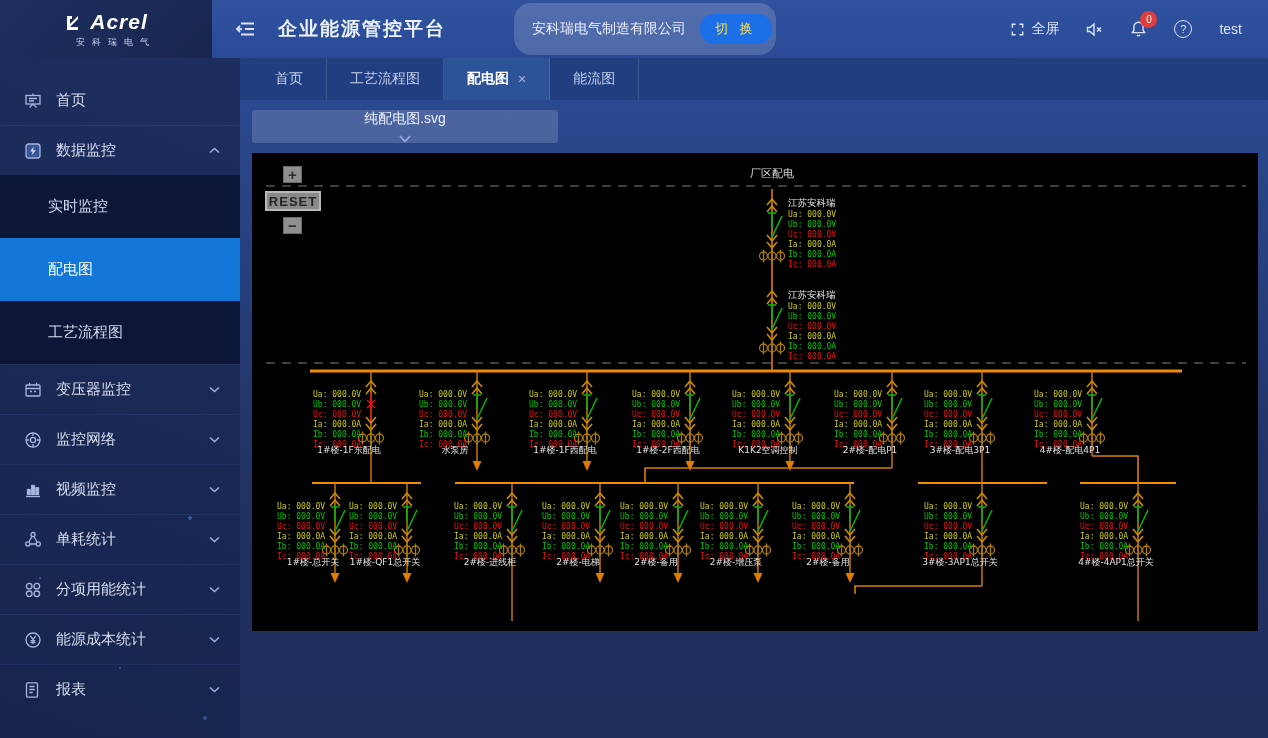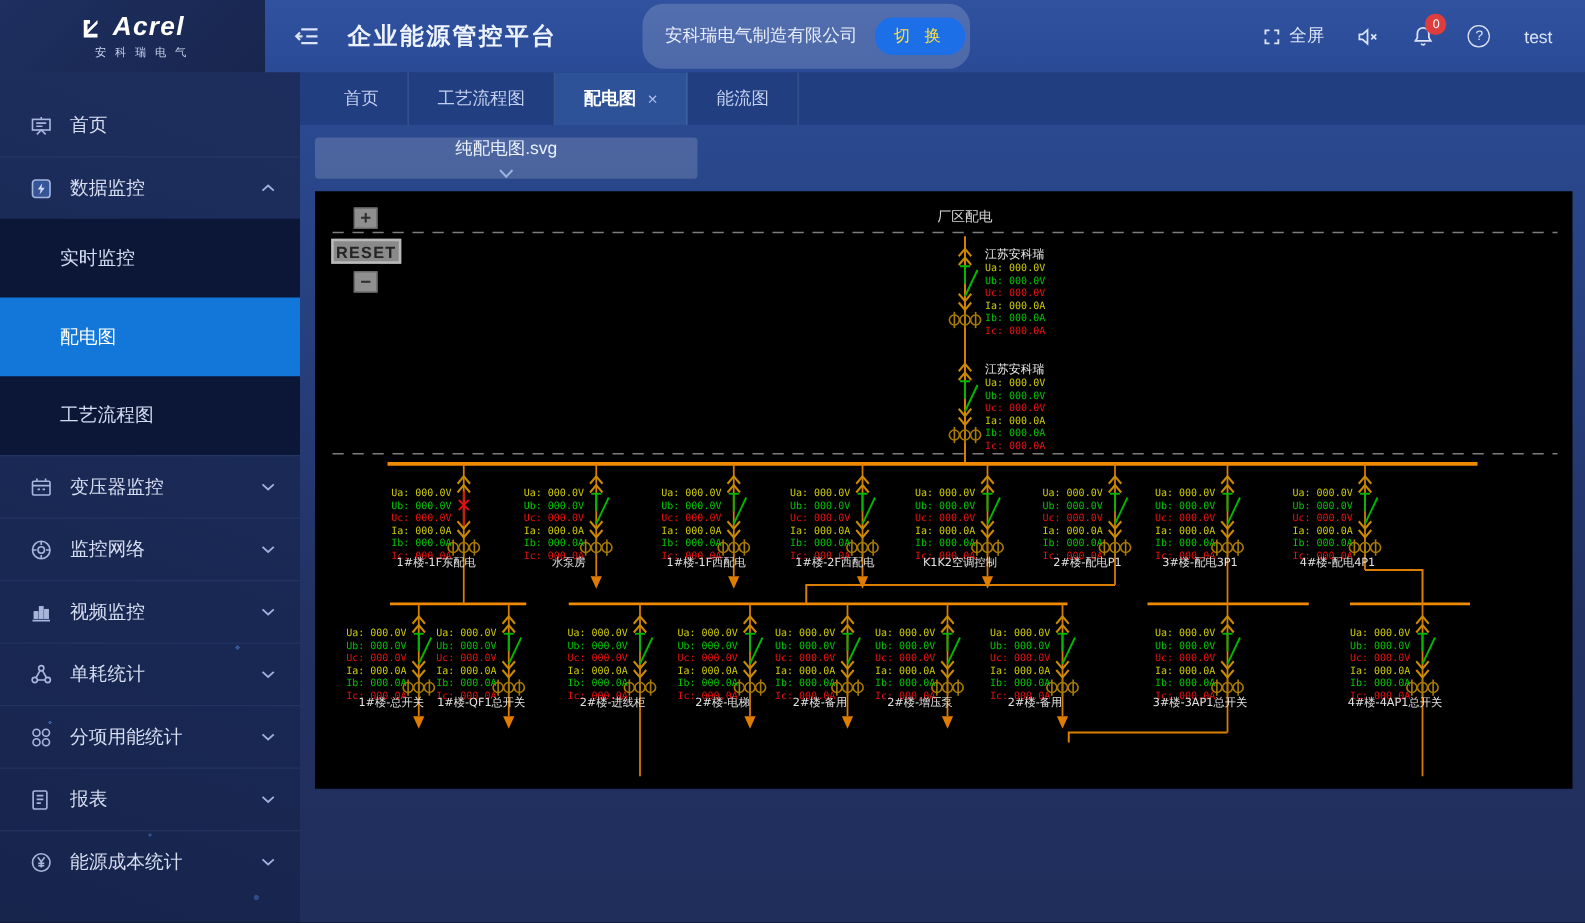--- a/index.html
+++ b/index.html
@@ -240,40 +240,40 @@
           </span>
           <span>分项用能统计</span>
           <span class="chev">
             <svg width="11" height="7" viewBox="0 0 11 7" fill="none" stroke="#9fb2dd" stroke-width="1.5">
               <path d="M1 1.5 L5.5 5.5 L10 1.5"></path>
             </svg>
           </span>
         </div>
         <div class="side-item">
           <span class="icn">
+            <svg width="18" height="18" viewBox="0 0 18 18" stroke="#b7c6ea" stroke-width="1.3" fill="none">
+              <circle cx="9" cy="9" r="7"></circle>
+              <path d="M6.3 4.8 L9 8.4 L11.7 4.8 M9 8.4 V13 M6.6 9.6 H11.4 M6.6 11.5 H11.4"></path>
+            </svg>
+          </span>
+          <span>能源成本统计</span>
+          <span class="chev">
+            <svg width="11" height="7" viewBox="0 0 11 7" fill="none" stroke="#9fb2dd" stroke-width="1.5">
+              <path d="M1 1.5 L5.5 5.5 L10 1.5"></path>
+            </svg>
+          </span>
+        </div>
+        <div class="side-item">
+          <span class="icn">
             <svg width="16" height="18" viewBox="0 0 16 18" stroke="#b7c6ea" stroke-width="1.3" fill="none">
               <rect x="2.5" y="1.8" width="11" height="14.4" rx="1.2"></rect>
               <path d="M5.3 5.5 h5.4 M5.3 8.5 h5.4 M5.3 11.5 h3.4"></path>
             </svg>
           </span>
           <span>报表</span>
-          <span class="chev">
-            <svg width="11" height="7" viewBox="0 0 11 7" fill="none" stroke="#9fb2dd" stroke-width="1.5">
-              <path d="M1 1.5 L5.5 5.5 L10 1.5"></path>
-            </svg>
-          </span>
-        </div>
-        <div class="side-item">
-          <span class="icn">
-            <svg width="18" height="18" viewBox="0 0 18 18" stroke="#b7c6ea" stroke-width="1.3" fill="none">
-              <circle cx="9" cy="9" r="7"></circle>
-              <path d="M6.3 4.8 L9 8.4 L11.7 4.8 M9 8.4 V13 M6.6 9.6 H11.4 M6.6 11.5 H11.4"></path>
-            </svg>
-          </span>
-          <span>能源成本统计</span>
           <span class="chev">
             <svg width="11" height="7" viewBox="0 0 11 7" fill="none" stroke="#9fb2dd" stroke-width="1.5">
               <path d="M1 1.5 L5.5 5.5 L10 1.5"></path>
             </svg>
           </span>
         </div>
       </div>
 
     <div class="main">
       <div class="tabbar" id="tabbar">

